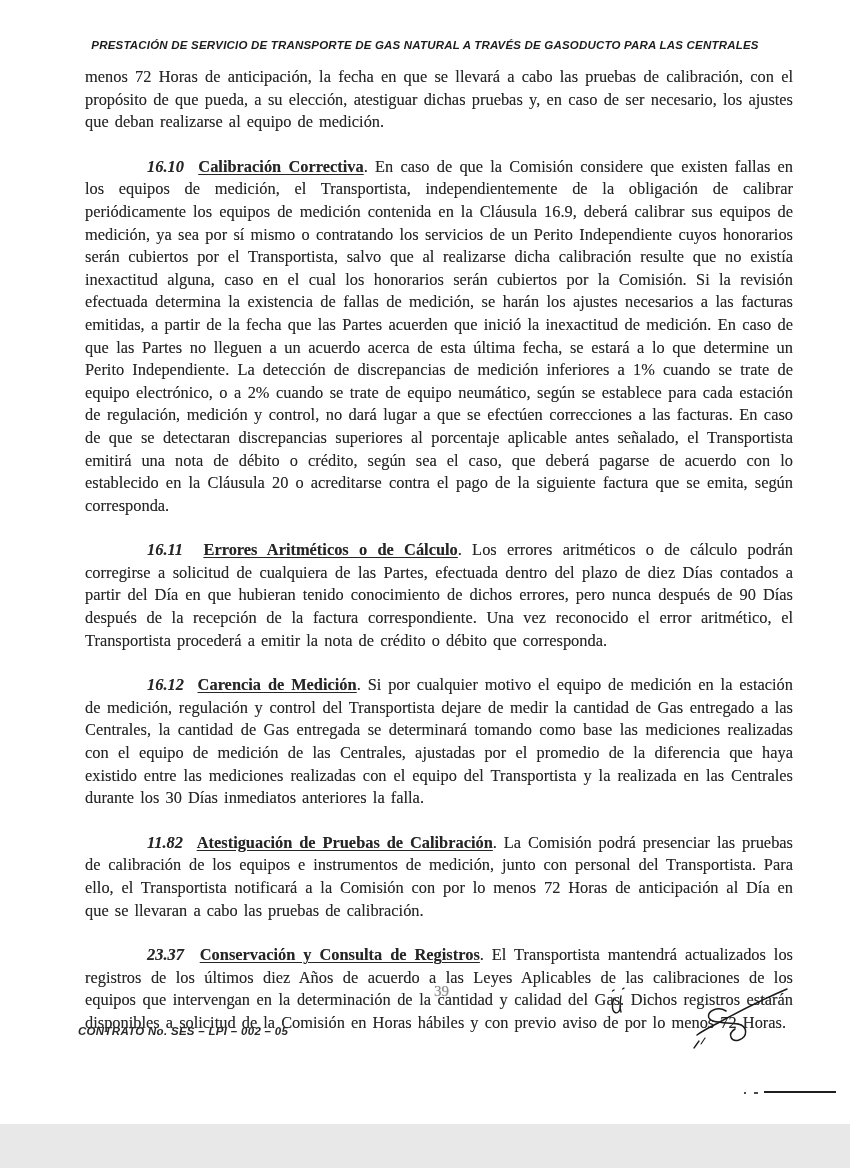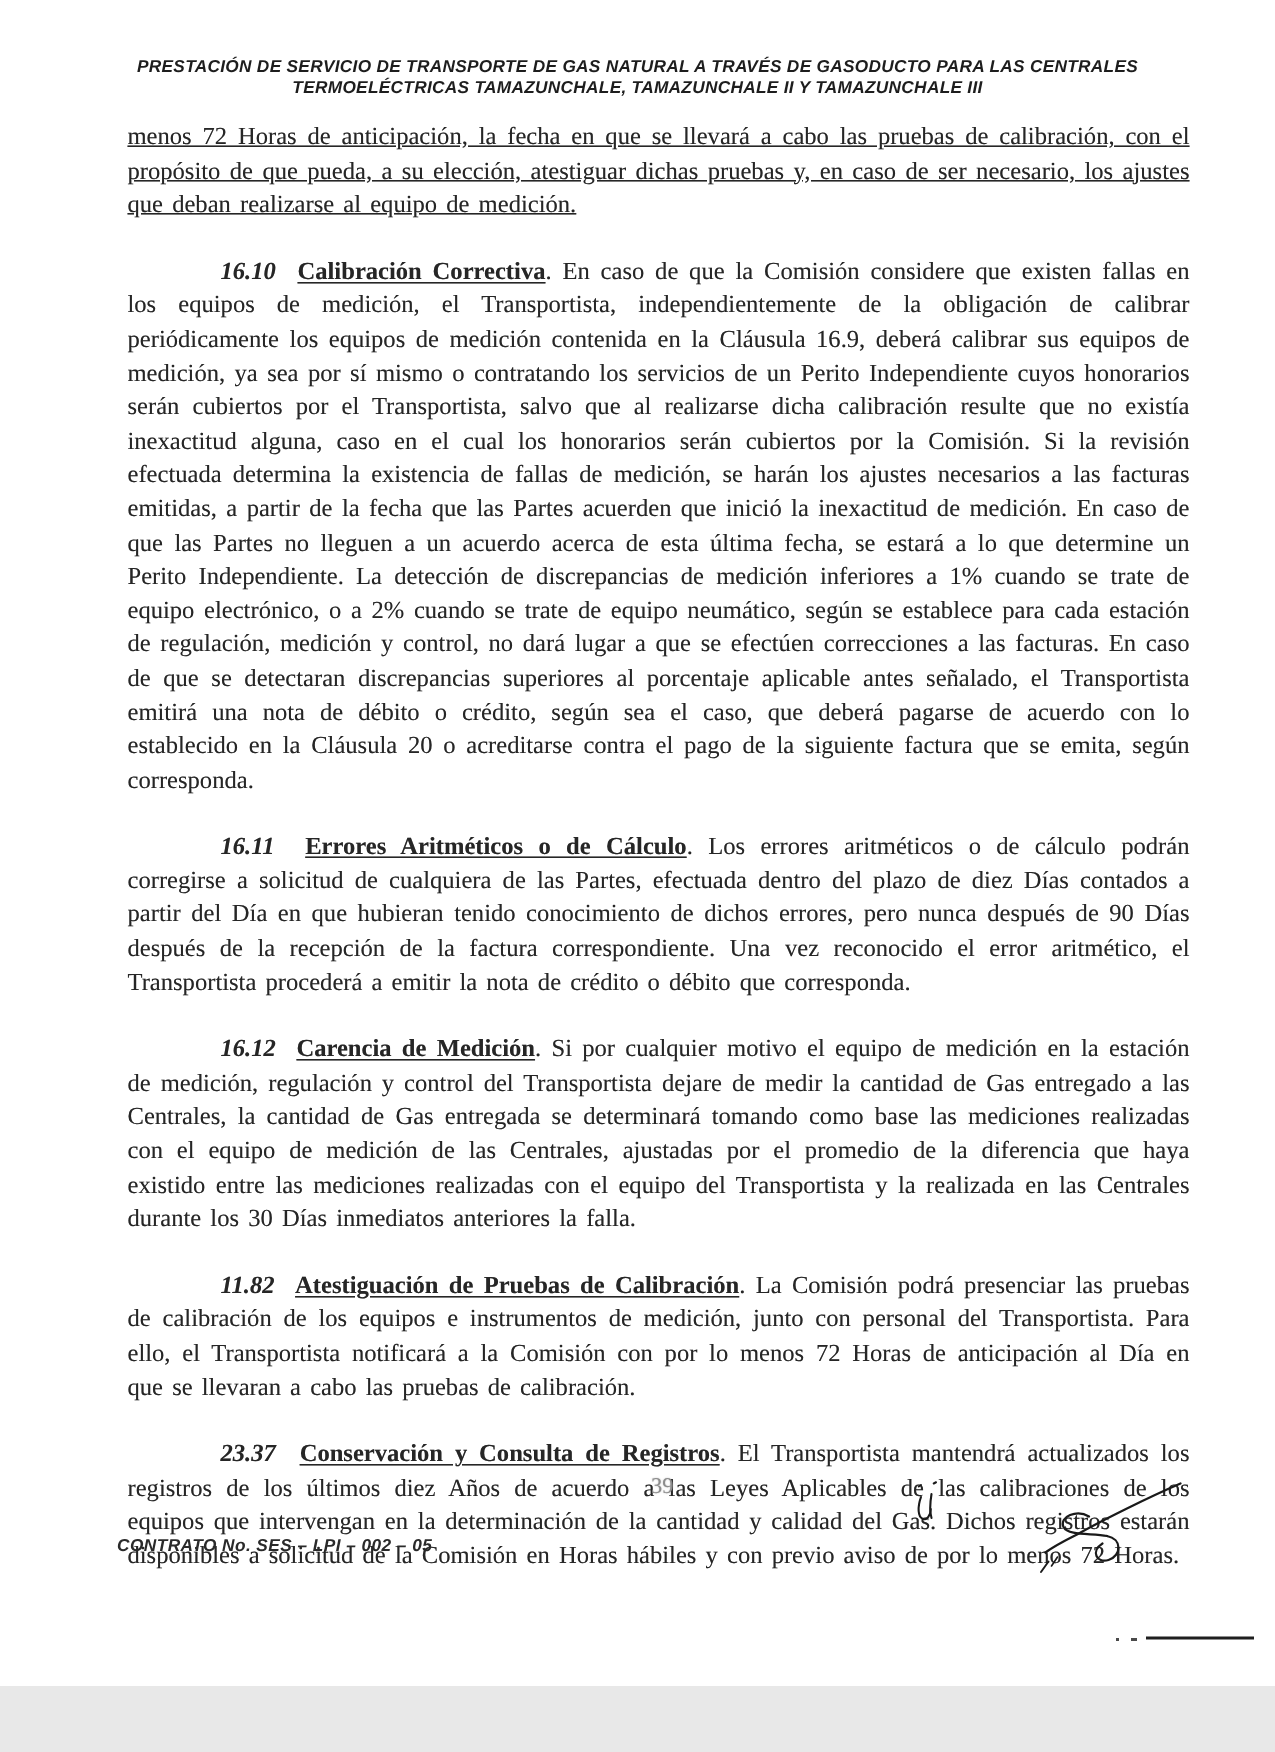--- a/index.html
+++ b/index.html
@@ -27,21 +27,21 @@
   }
   .content {
     margin: 14px 57px 0 85px; 
     text-align: justify;
     font-size: 16.4px;
     line-height: 22.6px;
     word-spacing: 2px;
     text-shadow: 0 0 0.4px rgba(0,0,0,0.35);
   }
   .content p { margin-top: 22px; }
-  .content p.intro { margin-top: 4px; text-decoration: underline; }
+  .content p.intro { margin-top: 4px; }
   .content p.section { text-indent: 62px; }
   .sec-num { font-weight: bold; font-style: italic; }
   .sec-title {
     font-weight: bold;
     text-decoration: underline;
     text-underline-offset: 2px;
   }
   .doc-footer-contract {
     position: absolute;
     left: 78px;
@@ -83,21 +83,20 @@
     width: 72px; height: 2px; background: #1f1f1f;
   }
 </style>
 </head>
 <body>
 
 <div class="page">
 
   <div class="doc-header">
     <div>PRESTACIÓN DE SERVICIO DE TRANSPORTE DE GAS NATURAL A TRAVÉS DE GASODUCTO PARA LAS CENTRALES</div>
-    <div>TERMOELÉCTRICAS TAMAZUNCHALE, TAMAZUNCHALE II Y TAMAZUNCHALE III</div>
   </div>
 
   <div class="content">
 
     <p class="intro">menos 72 Horas de anticipación, la fecha en que se llevará a cabo las pruebas de calibración, con el propósito de que pueda, a su elección, atestiguar dichas pruebas y, en caso de ser necesario, los ajustes que deban realizarse al equipo de medición.</p>
 
     <p class="section">
       <span class="sec-num">16.10</span>&nbsp;
       <span class="sec-title">Calibración Correctiva</span><span>.  En caso de que la Comisión considere que existen fallas en los equipos de medición, el Transportista, independientemente de la obligación de calibrar periódicamente los equipos de medición contenida en la Cláusula 16.9, deberá calibrar sus equipos de medición, ya sea por sí mismo o contratando los servicios de un Perito Independiente cuyos honorarios serán cubiertos por el Transportista, salvo que al realizarse dicha calibración resulte que no existía inexactitud alguna, caso en el cual los honorarios serán cubiertos por la Comisión. Si la revisión efectuada determina la existencia de fallas de medición, se harán los ajustes necesarios a las facturas emitidas, a partir de la fecha que las Partes acuerden que inició la inexactitud de medición.  En caso de que las Partes no lleguen a un acuerdo acerca de esta última fecha, se estará a lo que determine un Perito Independiente.  La detección de discrepancias de medición inferiores a 1% cuando se trate de equipo electrónico, o a 2% cuando se trate de equipo neumático, según se establece para cada estación de regulación, medición y control, no dará lugar a que se efectúen correcciones a las facturas.  En caso de que se detectaran discrepancias superiores al porcentaje aplicable antes señalado, el Transportista emitirá una nota de débito o crédito, según sea el caso, que deberá pagarse de acuerdo con lo establecido en la Cláusula 20 o acreditarse contra el pago de la siguiente factura que se emita, según corresponda.</span>
     </p>

